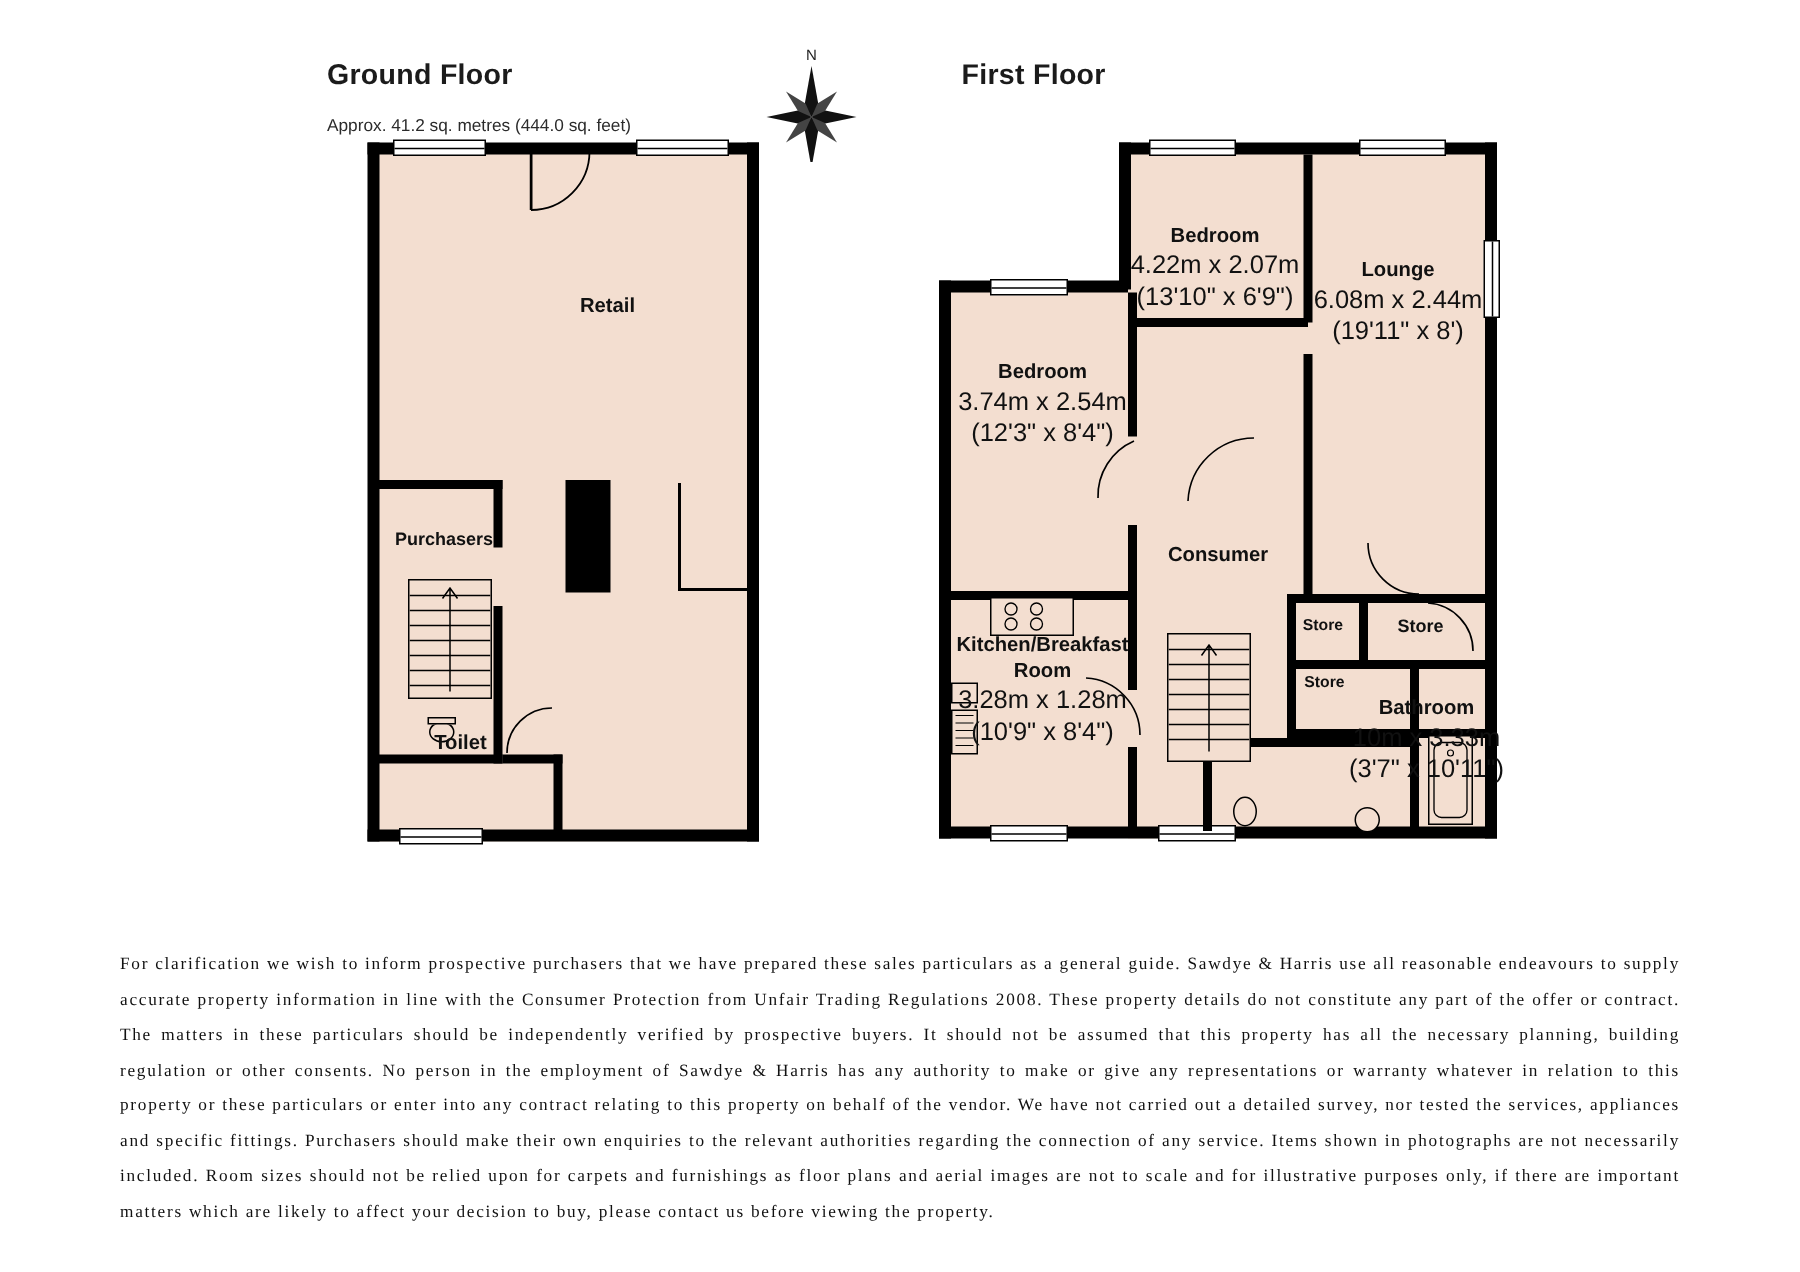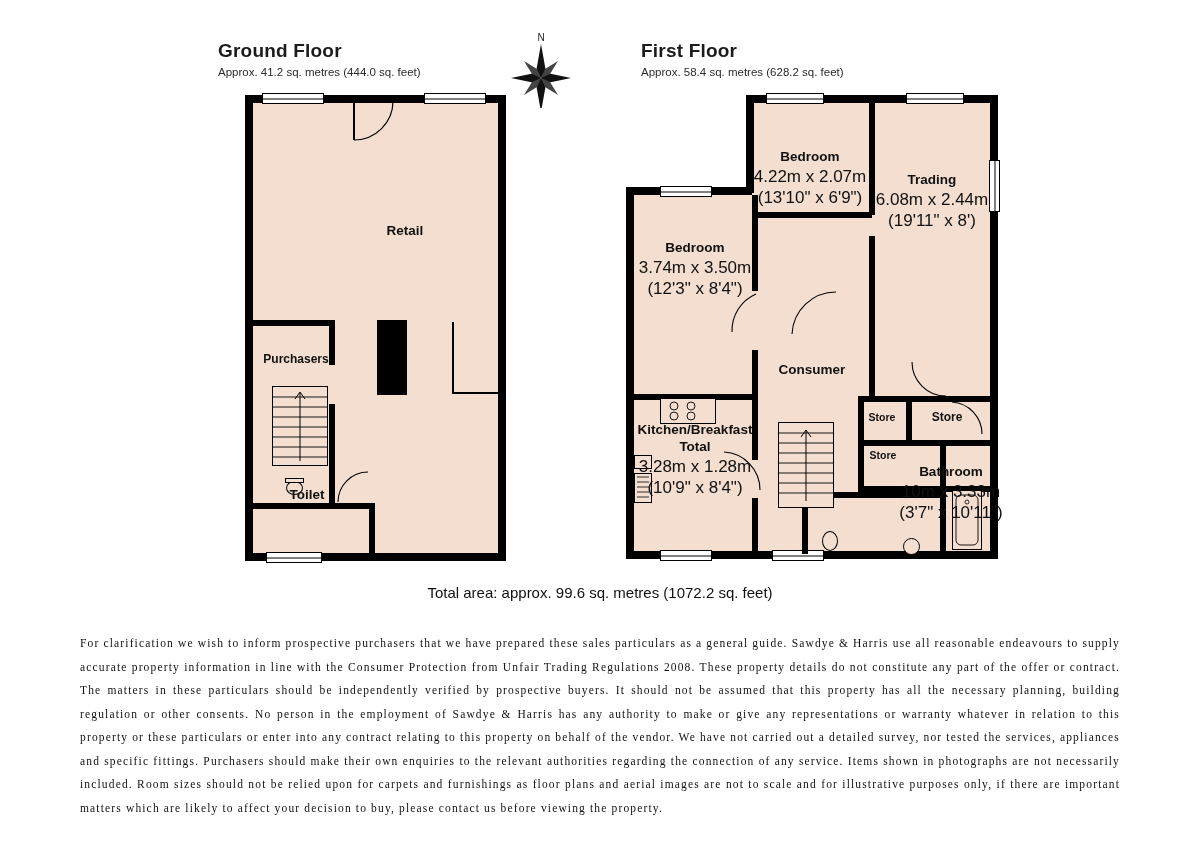--- a/index.html
+++ b/index.html
@@ -30,21 +30,21 @@
   }
   .floor-title .name {
     font-size: 19px;
     font-weight: bold;
     color: #1b1b1b;
     letter-spacing: 0.2px;
   }
   .floor-title .area {
     font-size: 11.5px;
     color: #2b2b2b;
-    margin-top: 4px;
+    margin-top: 16px;
   }
 
   
   .compass {
     position: absolute;
     left: 505px;
     top: 32px;
     width: 72px;
     height: 76px;
   }
@@ -163,21 +163,20 @@
 
 <div class="plan-wrap">
 
   <div class="floor-title" style="left:218px; top:40px; width:400px;">
     <div class="name">Ground Floor</div>
     <div class="area">Approx. 41.2 sq. metres (444.0 sq. feet)</div>
   </div>
 
   <div class="floor-title" style="left:641px; top:40px; width:400px;">
     <div class="name">First Floor</div>
-    <div class="area">Approx. 58.4 sq. metres (628.2 sq. feet)</div>
   </div>
 
   <div class="compass">
     <div class="n-letter">N</div>
     <svg width="72" height="76" viewBox="0 0 72 76">
       <g transform="translate(36,46)">
         <polygon points="0,-34 5,-6 0,0 -5,-6" fill="#111"></polygon>
         <polygon points="0,34 5,6 0,0 -5,6" fill="#111"></polygon>
         <polygon points="-30,0 -6,-5 0,0 -6,5" fill="#111"></polygon>
         <polygon points="30,0 6,-5 0,0 6,5" fill="#111"></polygon>
@@ -233,21 +232,21 @@
       </svg>
     </div>
 
     <div class="fixture oval" style="left:286px; top:481px; width:17px; height:14px;"></div>
     <div class="fixture" style="left:285px; top:478px; width:19px; height:5px;"></div>
 
     <svg class="door-arc" style="left:336px; top:470px;" width="34" height="34" viewBox="0 0 34 34">
       <path d="M 2 32 A 30 30 0 0 1 32 2" stroke="#000" stroke-width="1.1" fill="none"></path>
     </svg>
 
-    <div class="room-label" style="left:330px; top:196px; width:150px;margin-top:27px;">
+    <div class="room-label" style="left:330px; top:196px; width:150px;">
       <div class="rname">Retail</div>
     </div>
 
     <div class="room-label small" style="left:236px; top:352px; width:120px;">
       <div class="rname">Purchasers</div>
     </div>
 
     <div class="room-label" style="left:262px; top:487px; width:90px;">
       <div class="rname">Toilet</div>
     </div>
@@ -354,38 +353,38 @@
     <div class="fixture round" style="left:903px; top:538px; width:17px; height:17px;"></div>
     <div class="fixture oval" style="left:822px; top:531px; width:16px; height:20px;"></div>
 
     <div class="room-label" style="left:740px; top:149px; width:140px;">
       <div class="rname">Bedroom</div>
       <div class="rdim">4.22m x 2.07m</div>
       <div class="rdim">(13'10" x 6'9")</div>
     </div>
 
     <div class="room-label" style="left:862px; top:172px; width:140px;">
-      <div class="rname">Trading</div>
+      <div class="rname">Lounge</div>
       <div class="rdim">6.08m x 2.44m</div>
       <div class="rdim">(19'11" x 8')</div>
     </div>
 
     <div class="room-label" style="left:622px; top:240px; width:146px;">
       <div class="rname">Bedroom</div>
-      <div class="rdim">3.74m x 3.50m</div>
+      <div class="rdim">3.74m x 2.54m</div>
       <div class="rdim">(12'3" x 8'4")</div>
     </div>
 
     <div class="room-label" style="left:752px; top:362px; width:120px;">
       <div class="rname">Consumer</div>
     </div>
 
     <div class="room-label" style="left:620px; top:422px; width:150px;">
       <div class="rname">Kitchen/Breakfast</div>
-      <div class="rname">Total</div>
+      <div class="rname">Room</div>
       <div class="rdim">3.28m x 1.28m</div>
       <div class="rdim">(10'9" x 8'4")</div>
     </div>
 
     <div class="room-label tiny" style="left:852px; top:411px; width:60px;">
       <div class="rname">Store</div>
     </div>
 
     <div class="room-label small" style="left:912px; top:410px; width:70px;">
       <div class="rname">Store</div>
@@ -395,17 +394,16 @@
       <div class="rname">Store</div>
     </div>
 
     <div class="room-label" style="left:892px; top:464px; width:118px;">
       <div class="rname">Bathroom</div>
       <div class="rdim">10m x 3.33m</div>
       <div class="rdim">(3'7" x 10'11")</div>
     </div>
   </div>
 
-  <div class="total-area">Total area: approx. 99.6 sq. metres (1072.2 sq. feet)</div>
 
   <div class="disclaimer">For clarification we wish to inform prospective purchasers that we have prepared these sales particulars as a general guide. Sawdye &amp; Harris use all reasonable endeavours to supply accurate property information in line with the Consumer Protection from Unfair Trading Regulations 2008. These property details do not constitute any part of the offer or contract. The matters in these particulars should be independently verified by prospective buyers. It should not be assumed that this property has all the necessary planning, building regulation or other consents. No person in the employment of Sawdye &amp; Harris has any authority to make or give any representations or warranty whatever in relation to this property or these particulars or enter into any contract relating to this property on behalf of the vendor. We have not carried out a detailed survey, nor tested the services, appliances and specific fittings. Purchasers should make their own enquiries to the relevant authorities regarding the connection of any service.  Items shown in photographs are not necessarily included. Room sizes should not be relied upon for carpets and furnishings as floor plans and aerial images are not to scale and for illustrative purposes only, if there are important matters which are likely to affect your decision to buy, please contact us before viewing the property.</div>
 
 </div>
 
 </body></html>

